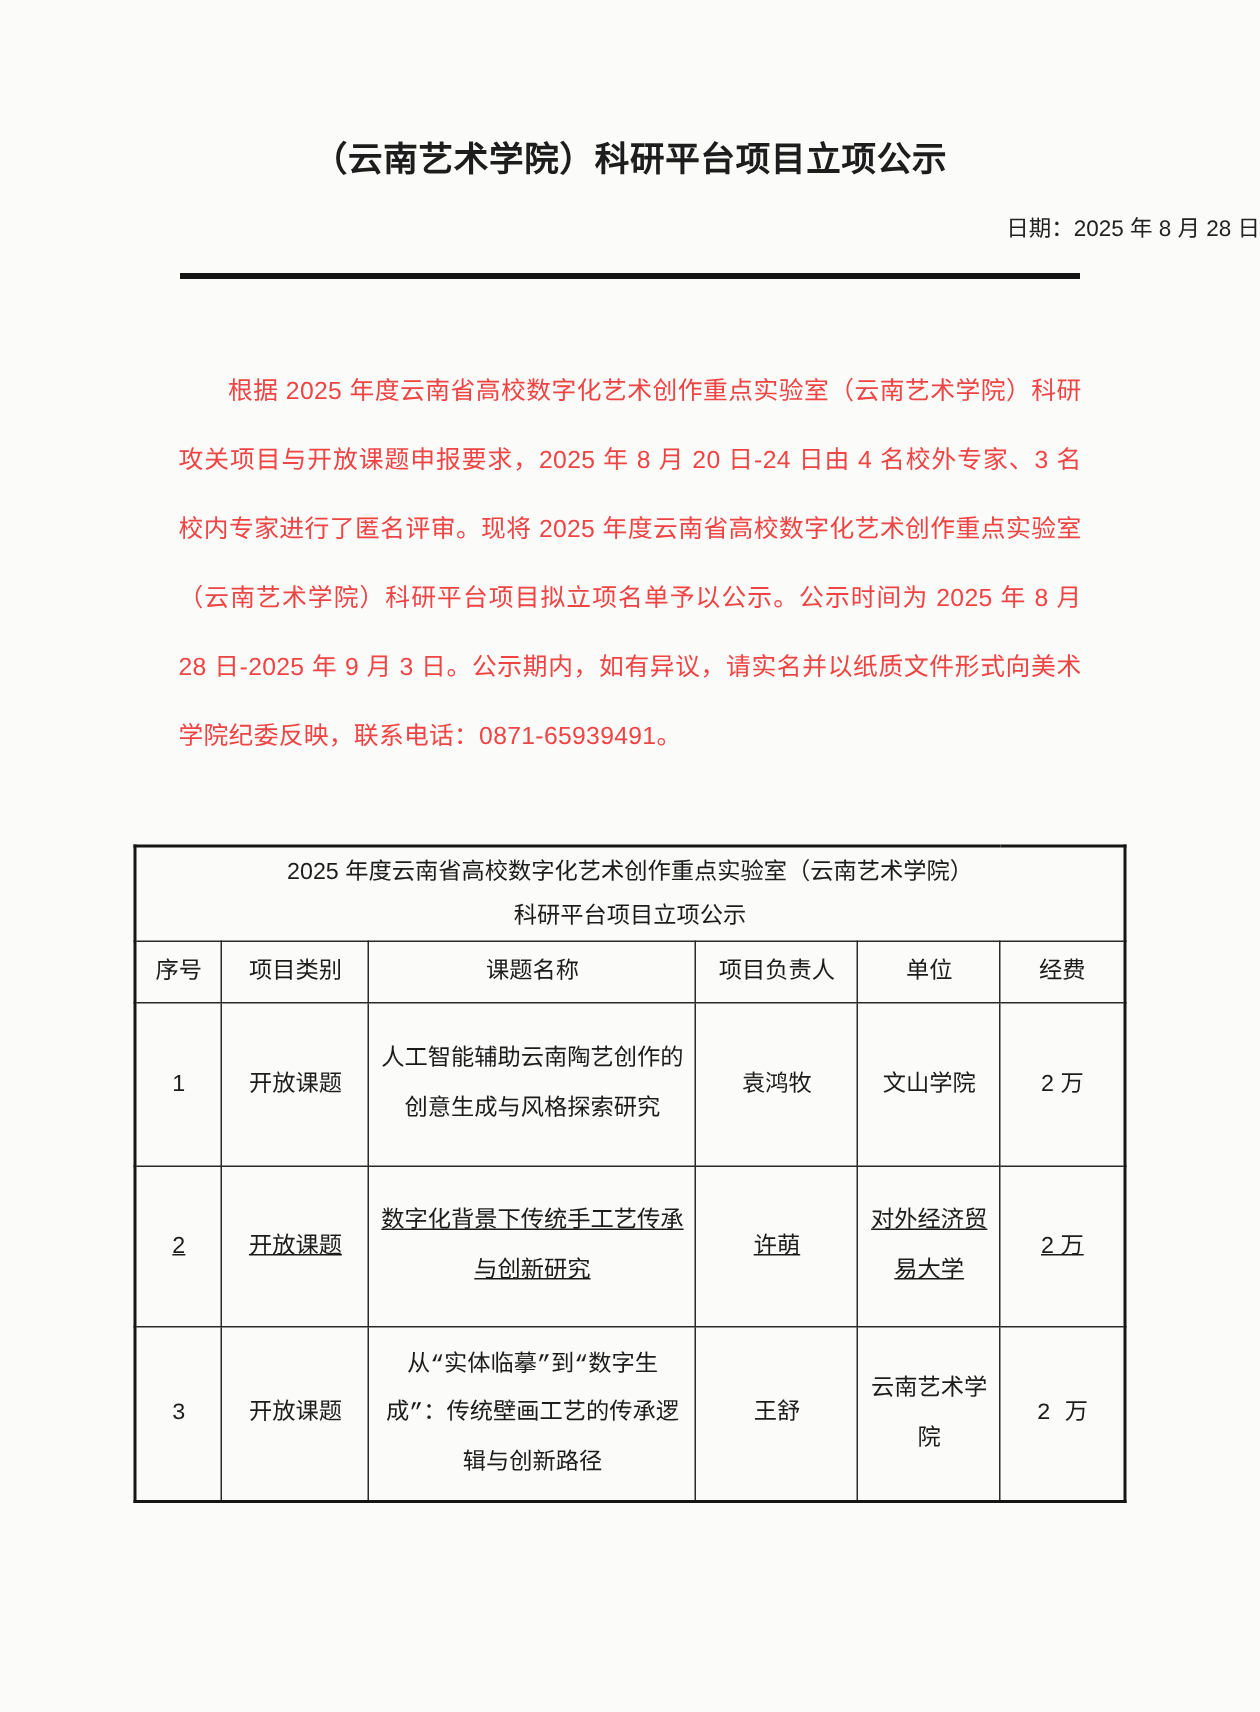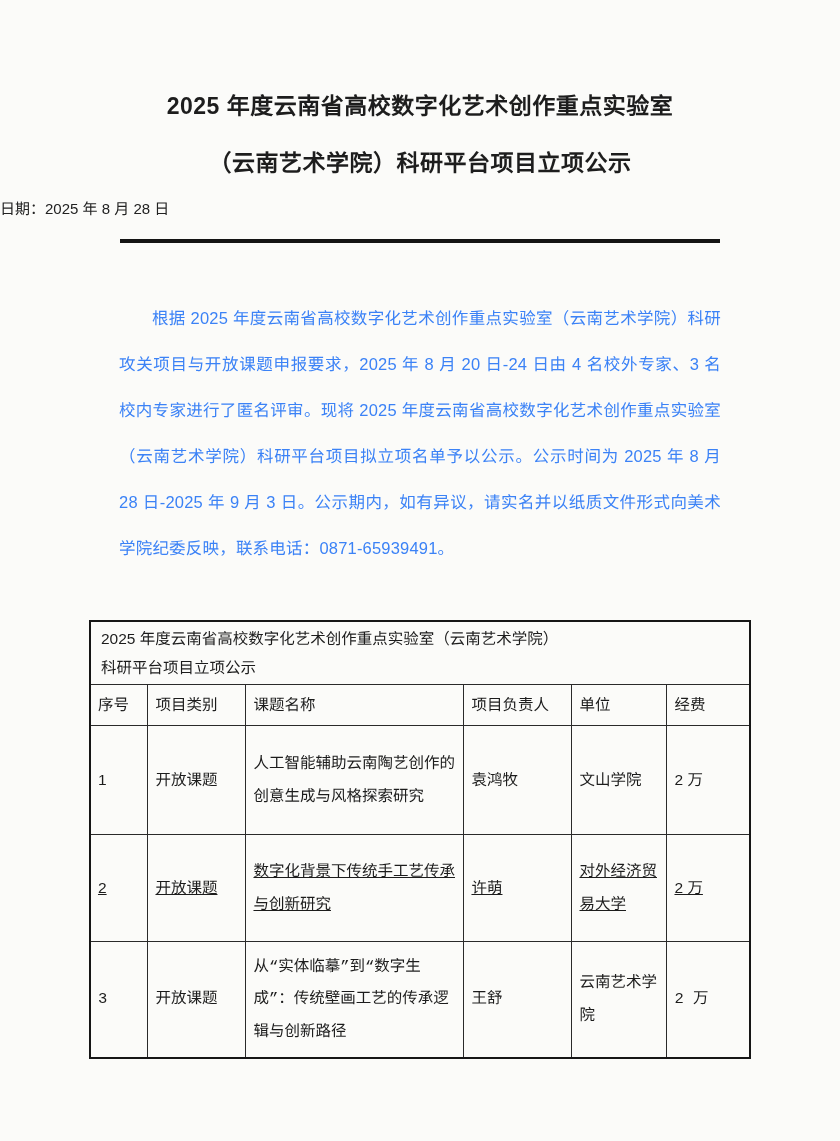--- a/index.html
+++ b/index.html
@@ -26,52 +26,52 @@
     font-size: 23px;
     font-weight: 700;
     line-height: 57px;
     letter-spacing: 0.5px;
   }
   .doc-title .title-line {
     display: block;
   }
   .date-line {
     margin-top: 5px;
-    text-align: left;
+    text-align: right;
     font-size: 15px;
     color: #222;
   }
   .title-rule {
     width: 600px;
     margin: 21px auto 0 auto;
     border: none;
     border-top: 4px solid #141414;
   }
   .body-paragraph {
     width: 602px;
     margin: 52px auto 0 auto;
     font-size: 16.5px;
     line-height: 46px;
     text-align: justify;
     text-indent: 2em;
     letter-spacing: 0.2px;
-    color: #3b82f6;
+    color: #ef4444;
   }
   .approval-table {
     width: 660px;
     margin: 49px auto 0 auto;
     border-collapse: collapse;
     table-layout: fixed;
     font-size: 15.5px;
     color: #1c1c1c;
     border: 2px solid #161616;
   }
   .approval-table td {
     border: 1px solid #2a2a2a;
-    text-align: left;
+    text-align: center;
     vertical-align: middle;
     padding: 4px 7px;
     line-height: 2.1;
     word-break: break-all;
   }
   .caption-row td {
     height: 58px;
     line-height: 29px;
     padding: 2px 10px;
   }
@@ -86,21 +86,20 @@
   .data-row-1 td { height: 100px; }
   .data-row-2 td { height: 98px; text-decoration: underline; }
   .data-row-3 td { height: 107px; font-family: Liberation Mono, monospace; }
 </style>
 </head>
 <body>
 
 <div class="page">
 
   <h1 class="doc-title">
-    <span class="title-line">2025 年度云南省高校数字化艺术创作重点实验室</span>
     <span class="title-line">（云南艺术学院）科研平台项目立项公示</span>
   </h1>
 
   <div class="date-line">日期：2025 年 8 月 28 日</div>
 
   <hr class="title-rule">
 
   <p class="body-paragraph">根据 2025 年度云南省高校数字化艺术创作重点实验室（云南艺术学院）科研攻关项目与开放课题申报要求，2025 年 8 月 20 日-24 日由 4 名校外专家、3 名校内专家进行了匿名评审。现将 2025 年度云南省高校数字化艺术创作重点实验室（云南艺术学院）科研平台项目拟立项名单予以公示。公示时间为 2025 年 8 月 28 日-2025 年 9 月 3 日。公示期内，如有异议，请实名并以纸质文件形式向美术学院纪委反映，联系电话：0871-65939491。</p>
 
   <table class="approval-table">

